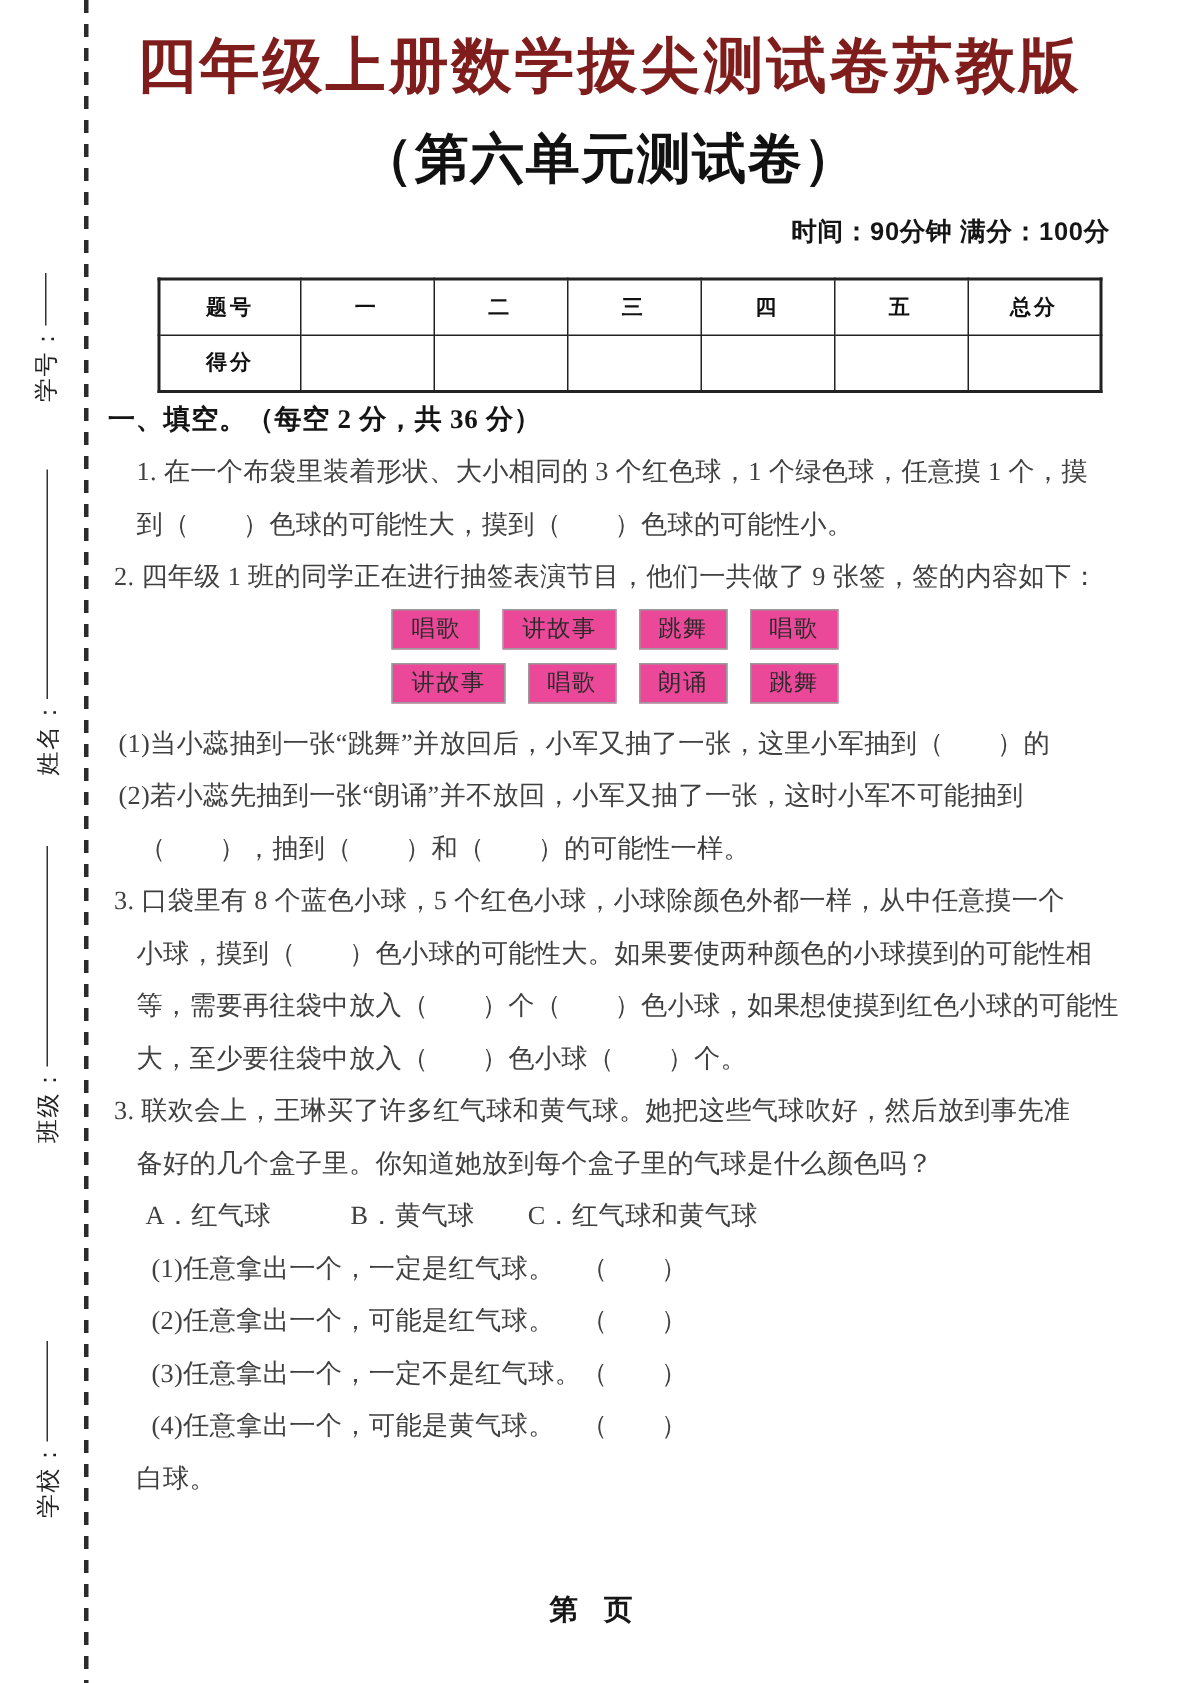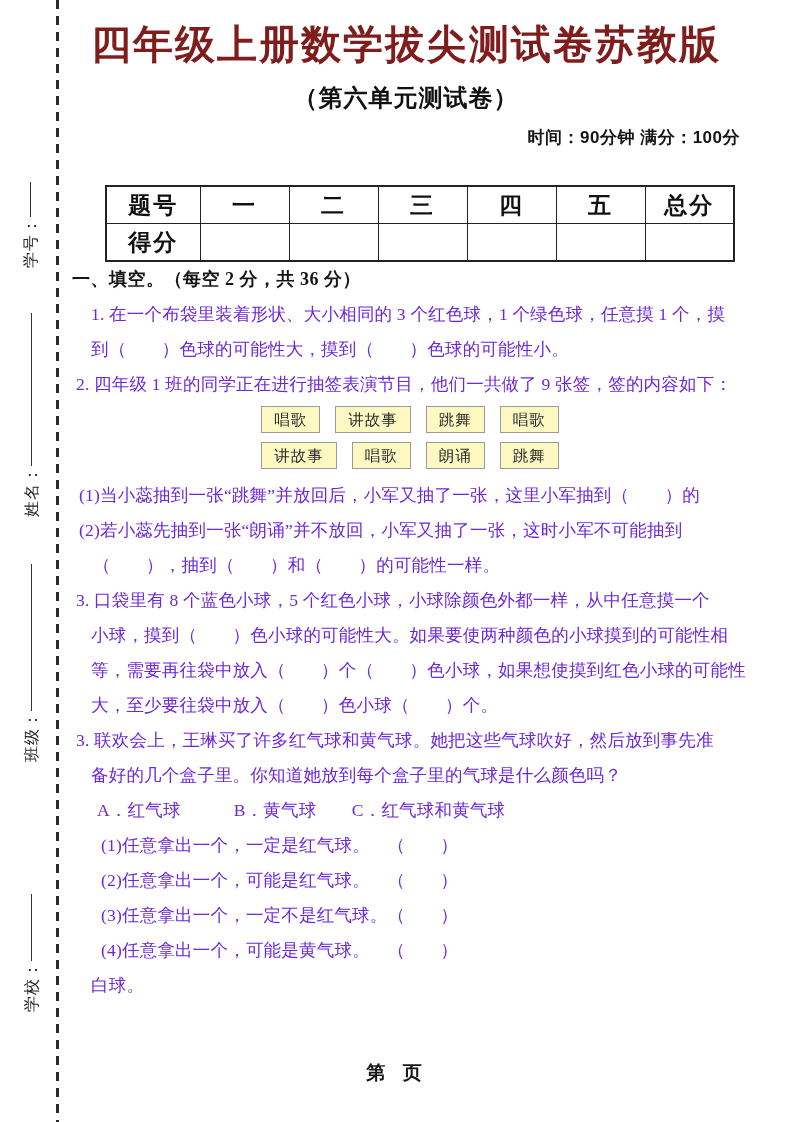--- a/index.html
+++ b/index.html
@@ -21,52 +21,52 @@
   .side-label .sl-text{flex:0 0 auto;}
   .side-label .sl-line{flex:1 1 auto;height:2px;border-bottom:1.6px solid #333;margin-bottom:4px;}
   .sl-0{width:86px;left:-12px;top:214px;}
   .sl-1{width:204px;left:-70px;top:404px;}
   .sl-2{width:198px;left:-67px;top:652px;}
   .sl-3{width:118px;left:-27px;top:942px;}
   
   .header{margin-left:72px;width:668px;text-align:center;
     font-family:"Liberation Sans","DejaVu Sans",sans-serif;}
   .title{font-size:40px;font-weight:bold;letter-spacing:2px;padding-top:22px;line-height:1.1;color:#7f1d1d;}
-  .subtitle{font-size:24px;font-weight:bold;letter-spacing:1px;margin-top:16px;color:#111;}
+  .subtitle{font-size:36px;font-weight:bold;letter-spacing:1px;margin-top:16px;color:#111;}
   .meta{font-size:17px;font-weight:bold;text-align:right;margin-top:12px;letter-spacing:0.5px;color:#151515;}
   
   .score-table{
     position:absolute;left:105px;top:185px;width:630px;
     border-collapse:collapse;table-layout:fixed;
     font-family:"Liberation Sans","DejaVu Sans",sans-serif;
   }
   .score-table td{
     border:1.6px solid #222;height:34px;text-align:center;vertical-align:middle;
-    font-size:23px;font-weight:bold;color:#111;letter-spacing:2px;
+    font-size:14px;font-weight:bold;color:#111;letter-spacing:2px;
   }
   .score-table{border:2.5px solid #222;}
   .score-table col.c0{width:94px;}
   
   .content{position:absolute;left:72px;top:262px;width:676px;}
   .section-heading{
     font-size:18px;font-weight:bold;line-height:35px;letter-spacing:0.5px;color:#151515;
   }
-  .line{font-size:17.5px;line-height:35px;white-space:nowrap;letter-spacing:0.2px;color:#6d28d9;}
+  .line{font-size:17.5px;line-height:35px;white-space:nowrap;letter-spacing:0.2px;color:#404040;}
   .ind-q{padding-left:4px;}
   .ind-c{padding-left:19px;}
   .ind-s{padding-left:7px;}
   .ind-sc{padding-left:21px;}
   .ind-o{padding-left:25px;}
   .ind-i{padding-left:29px;}
   
   .signs{margin:4px 0 8px 0;}
   .signs-row{display:flex;justify-content:center;gap:15px;margin-bottom:9px;}
   .sign-box{
     border:1px solid #9a9a9a;padding:2px 12px;font-size:15.5px;line-height:21px;
-    color:#2a2a2a;background:#fef9c3;letter-spacing:1px;
+    color:#2a2a2a;background:#ec4899;letter-spacing:1px;
   }
   
   .footer{
     position:absolute;left:72px;top:1060px;width:650px;text-align:center;
     font-family:"Liberation Sans","DejaVu Sans",sans-serif;
     font-size:19px;font-weight:bold;letter-spacing:6px;color:#161616;
   }
 </style>
 </head>
 <body>

